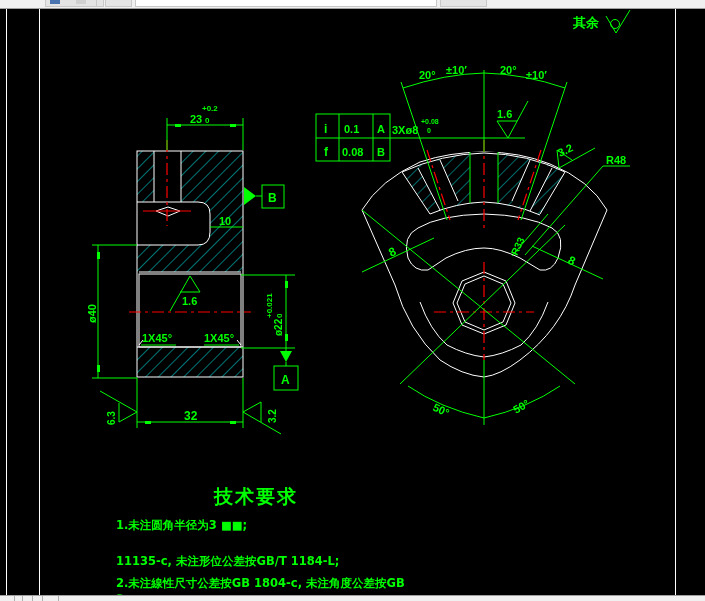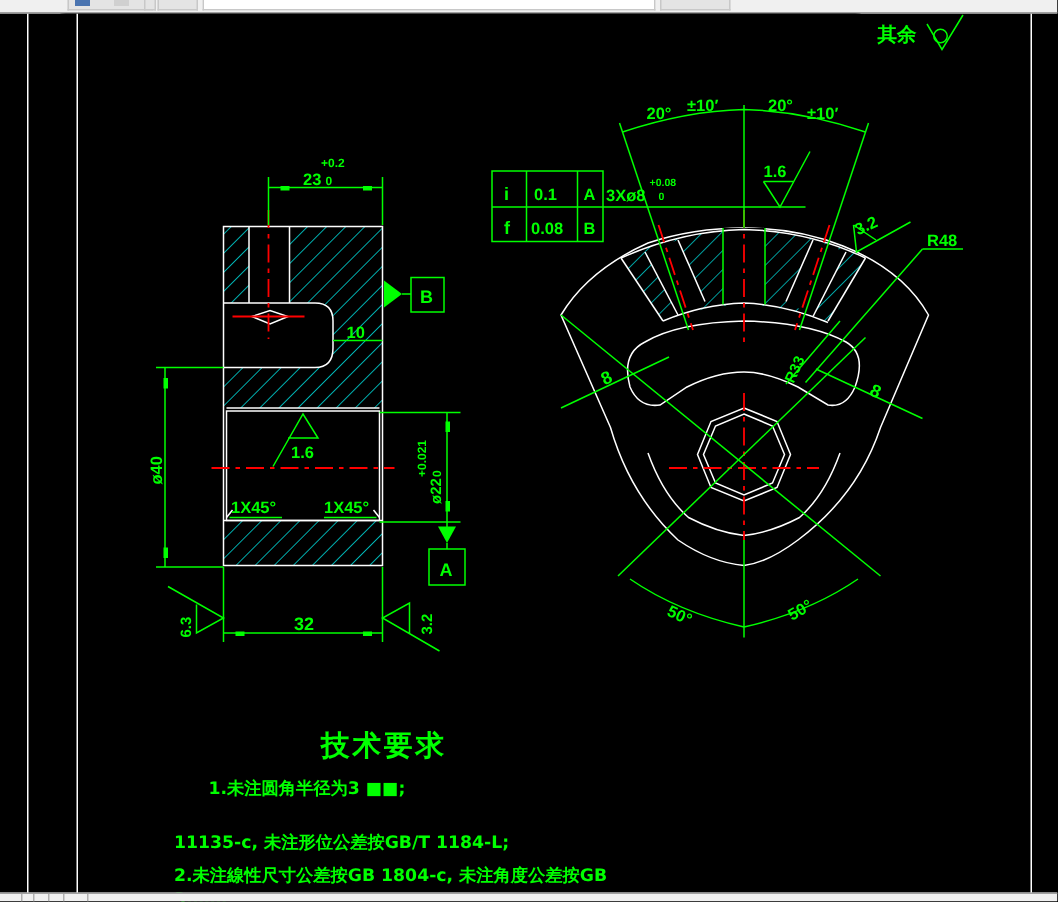--- a/index.html
+++ b/index.html
@@ -2,21 +2,21 @@
 <html><head>
 <meta charset="utf-8">
 <style>
   html, body { margin:0; padding:0; background:#000; }
   body { width:705px; height:601px; position:relative; overflow:hidden; font-family:"DejaVu Sans", sans-serif; }
   .toolbar { position:absolute; left:0; top:0; width:705px; height:8px; background:#f0f0f0; border-bottom:1px solid #a0a0a0; }
   .toolbar .tb-seg { position:absolute; top:0; height:6px; background:#e4e4e4; border:1px solid #c8c8c8; border-top:none; }
   .toolbar .tb-icon { position:absolute; top:0; width:10px; height:4px; background:#4a74b0; }
   .statusbar { position:absolute; left:0; bottom:0; width:705px; height:5px; background:#f0f0f0; border-top:1px solid #a0a0a0; }
   .statusbar .sb-seg { position:absolute; top:0; height:5px; border-right:1px solid #b0b0b0; }
-  .canvas { position:absolute; left:12px; top:9px; width:590px; height:587px; background:#000;border-radius:32px; }
+  .canvas { position:absolute; left:0; top:9px; width:590px; height:587px; background:#000;border-radius:32px; }
   svg { position:absolute; left:0; top:0; }
   svg text { font-family:"Liberation Sans Narrow","Liberation Sans", sans-serif; fill:#00ff00; font-weight:bold; }
   .wl { stroke:#ffffff; stroke-width:1; fill:none; }
   .gl { stroke:#00ff00; stroke-width:1; fill:none; }
   .rl { stroke:#ff0000; stroke-width:1.2; fill:none; }
   .rdash { stroke:#ff0000; stroke-width:1.2; fill:none; stroke-dasharray:12 4 3 4; }
   .notes { position:absolute; left:116px; top:480px; color:#00ff00; font-family:"DejaVu Sans", sans-serif; font-weight:bold; }
   .notes .title { position:absolute; left:98px; top:4px; font-size:19px; letter-spacing:2px; white-space:nowrap; }
   .notes .line { position:absolute; left:0; font-size:11.5px; white-space:nowrap; }
 </style>
@@ -225,21 +225,21 @@
     <line x1="484" y1="360" x2="484" y2="425" class="gl"></line>
     <path d="M408,386 Q440,408 484,418 Q528,408 560,386" class="gl"></path>
     <text x="0" y="0" font-size="11" transform="translate(432,410) rotate(25)">50°</text>
     <text x="0" y="0" font-size="11" transform="translate(516,414) rotate(-30)">50°</text>
   </g>
 </svg>
 </div>
 
 <div class="notes">
   <div class="title">技术要求</div>
-  <div class="line" style="top:38px;margin-left:23px;">1.未注圆角半径为3 ■■;</div>
+  <div class="line" style="top:38px;">1.未注圆角半径为3 ■■;</div>
   <div class="line" style="top:64px;margin-top:32px;">2.未注線性尺寸公差按GB 1804-c, 未注角度公差按GB</div>
   <div class="line" style="top:74px;">11135-c, 未注形位公差按GB/T 1184-L;</div>
   <div class="line" style="top:112px;opacity:0.7;">3.……</div>
 </div>
 
 <div class="statusbar">
   <div class="sb-seg" style="left:0;width:14px;"></div>
   <div class="sb-seg" style="left:16px;width:6px;"></div>
   <div class="sb-seg" style="left:24px;width:8px;"></div>
   <div class="sb-seg" style="left:34px;width:8px;"></div>

